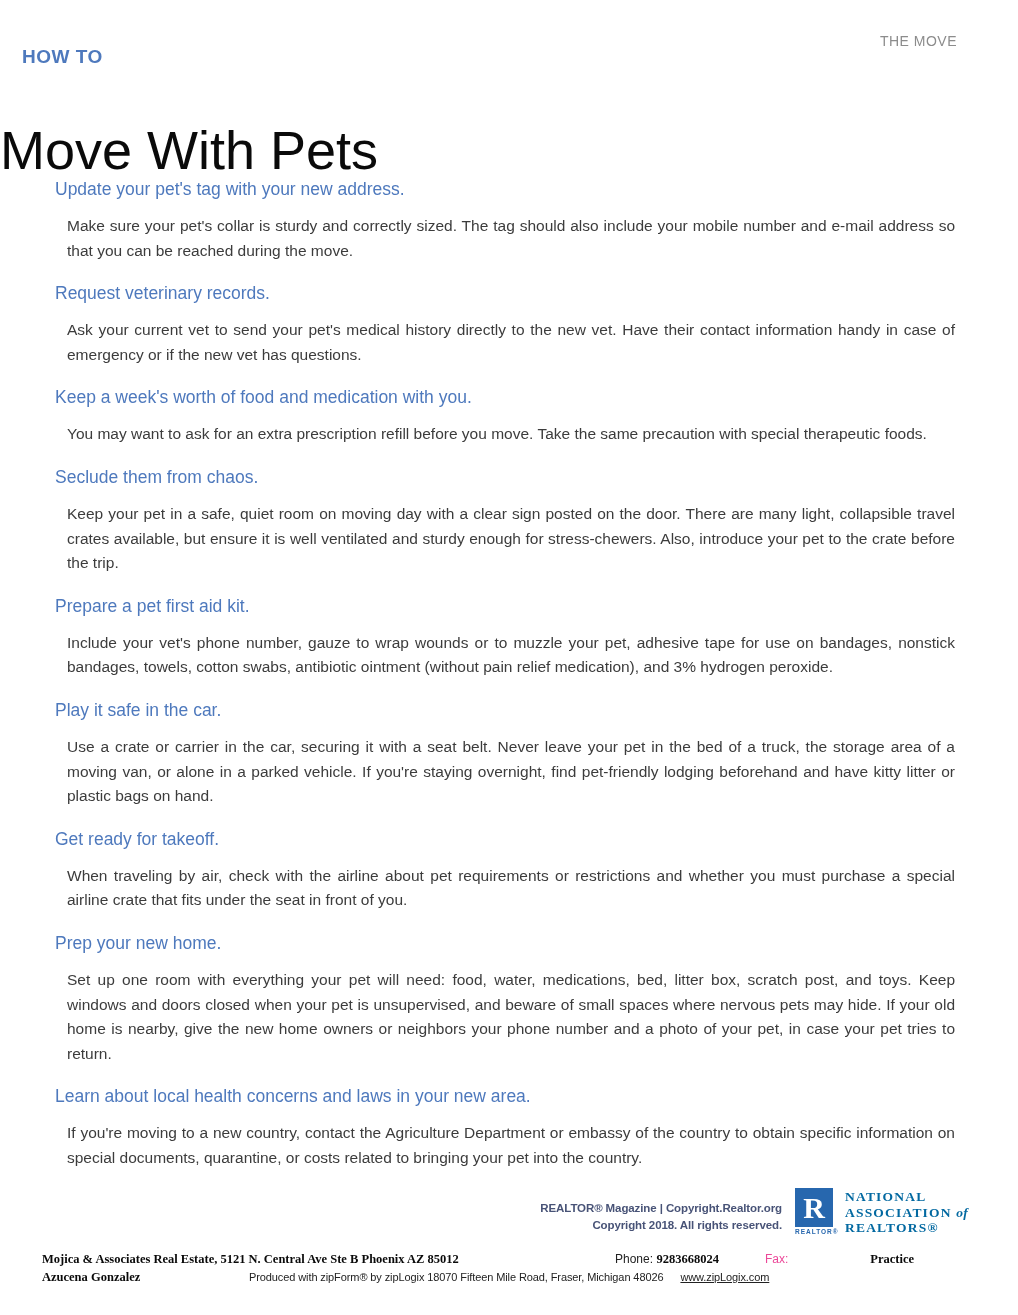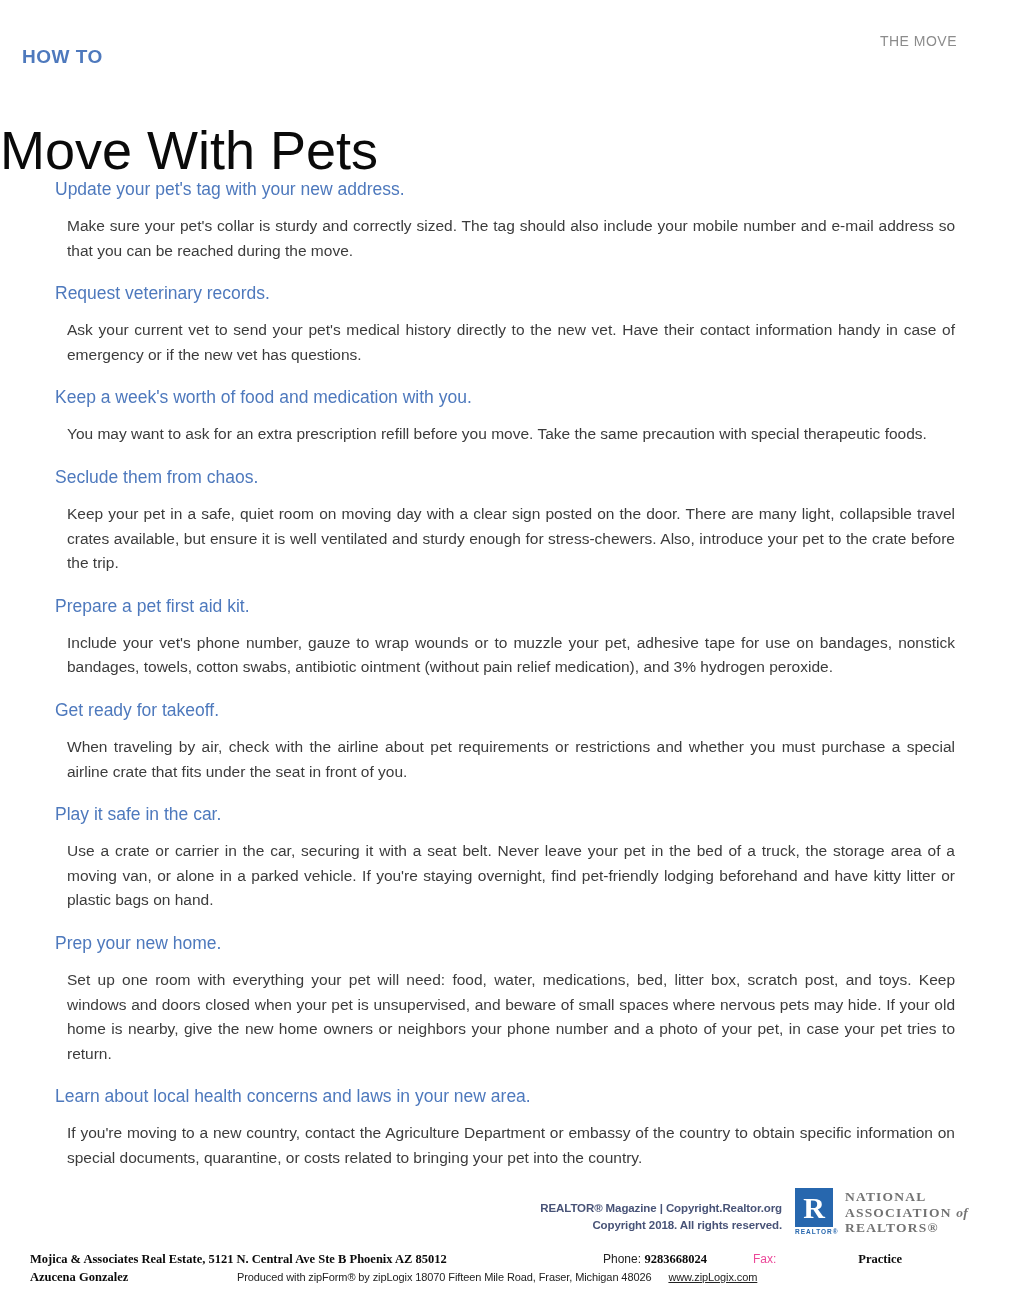--- a/index.html
+++ b/index.html
@@ -64,28 +64,28 @@
     color:#ffffff; font-family:"Liberation Serif", serif;
     font-weight:bold; font-size:30px; line-height:30px;
   }
   .nar-badge-label {
     margin-top:1px;
     font-size:6.5px; font-weight:bold; color:#2767ae; letter-spacing:1px;
   }
   .nar-name {
     position:absolute; left:845px; top:1189px;
     font-family:"Liberation Serif", serif;
-    font-size:13.5px; font-weight:bold; color:#737373;
+    font-size:13.5px; font-weight:bold; color:#0369a1;
     letter-spacing:1.2px; line-height:15.5px;
     white-space:nowrap;
   }
   .nar-name .of { font-style:italic; text-transform:lowercase; letter-spacing:0.3px; }
 
   
-  .footer-row { position:absolute; left:0; width:952px; height:16px; font-size:12px; color:#111; }
+  .footer-row { position:absolute; left:12px; width:952px; height:16px; font-size:12px; color:#111; }
   .footer-row1 { top:1252px; }
   .footer-row2 { top:1270px;text-align:center; }
   .office, .agent, .phone-value, .practice {
     font-family:"Liberation Serif", serif; font-weight:bold; font-size:12.5px; color:#0a0a0a;
   }
   .office { position:absolute; left:30px; top:0; }
   .agent  { position:absolute; left:30px; top:0; }
   .phone-group { position:absolute; left:603px; top:0; font-size:12px; color:#222; }
   .fax-label { position:absolute; left:753px; top:0; font-size:12px; color:#ec4899; }
   .practice { position:absolute; right:50px; top:0; }
@@ -122,26 +122,26 @@
     </section>
     <section class="tip">
       <h2 class="tip-heading">Seclude them from chaos.</h2>
       <p class="tip-body">Keep your pet in a safe, quiet room on moving day with a clear sign posted on the door. There are many light, collapsible travel crates available, but ensure it is well ventilated and sturdy enough for stress-chewers. Also, introduce your pet to the crate before the trip.</p>
     </section>
     <section class="tip">
       <h2 class="tip-heading">Prepare a pet first aid kit.</h2>
       <p class="tip-body">Include your vet's phone number, gauze to wrap wounds or to muzzle your pet, adhesive tape for use on bandages, nonstick bandages, towels, cotton swabs, antibiotic ointment (without pain relief medication), and 3% hydrogen peroxide.</p>
     </section>
     <section class="tip">
+      <h2 class="tip-heading">Play it safe in the car.</h2>
+      <p class="tip-body">Use a crate or carrier in the car, securing it with a seat belt. Never leave your pet in the bed of a truck, the storage area of a moving van, or alone in a parked vehicle. If you're staying overnight, find pet-friendly lodging beforehand and have kitty litter or plastic bags on hand.</p>
+    </section>
+    <section class="tip">
       <h2 class="tip-heading">Get ready for takeoff.</h2>
       <p class="tip-body">When traveling by air, check with the airline about pet requirements or restrictions and whether you must purchase a special airline crate that fits under the seat in front of you.</p>
-    </section>
-    <section class="tip">
-      <h2 class="tip-heading">Play it safe in the car.</h2>
-      <p class="tip-body">Use a crate or carrier in the car, securing it with a seat belt. Never leave your pet in the bed of a truck, the storage area of a moving van, or alone in a parked vehicle. If you're staying overnight, find pet-friendly lodging beforehand and have kitty litter or plastic bags on hand.</p>
     </section>
     <section class="tip">
       <h2 class="tip-heading">Prep your new home.</h2>
       <p class="tip-body">Set up one room with everything your pet will need: food, water, medications, bed, litter box, scratch post, and toys. Keep windows and doors closed when your pet is unsupervised, and beware of small spaces where nervous pets may hide. If your old home is nearby, give the new home owners or neighbors your phone number and a photo of your pet, in case your pet tries to return.</p>
     </section>
     <section class="tip">
       <h2 class="tip-heading">Learn about local health concerns and laws in your new area.</h2>
       <p class="tip-body">If you're moving to a new country, contact the Agriculture Department or embassy of the country to obtain specific information on special documents, quarantine, or costs related to bringing your pet into the country.</p>
     </section>
   </div>

